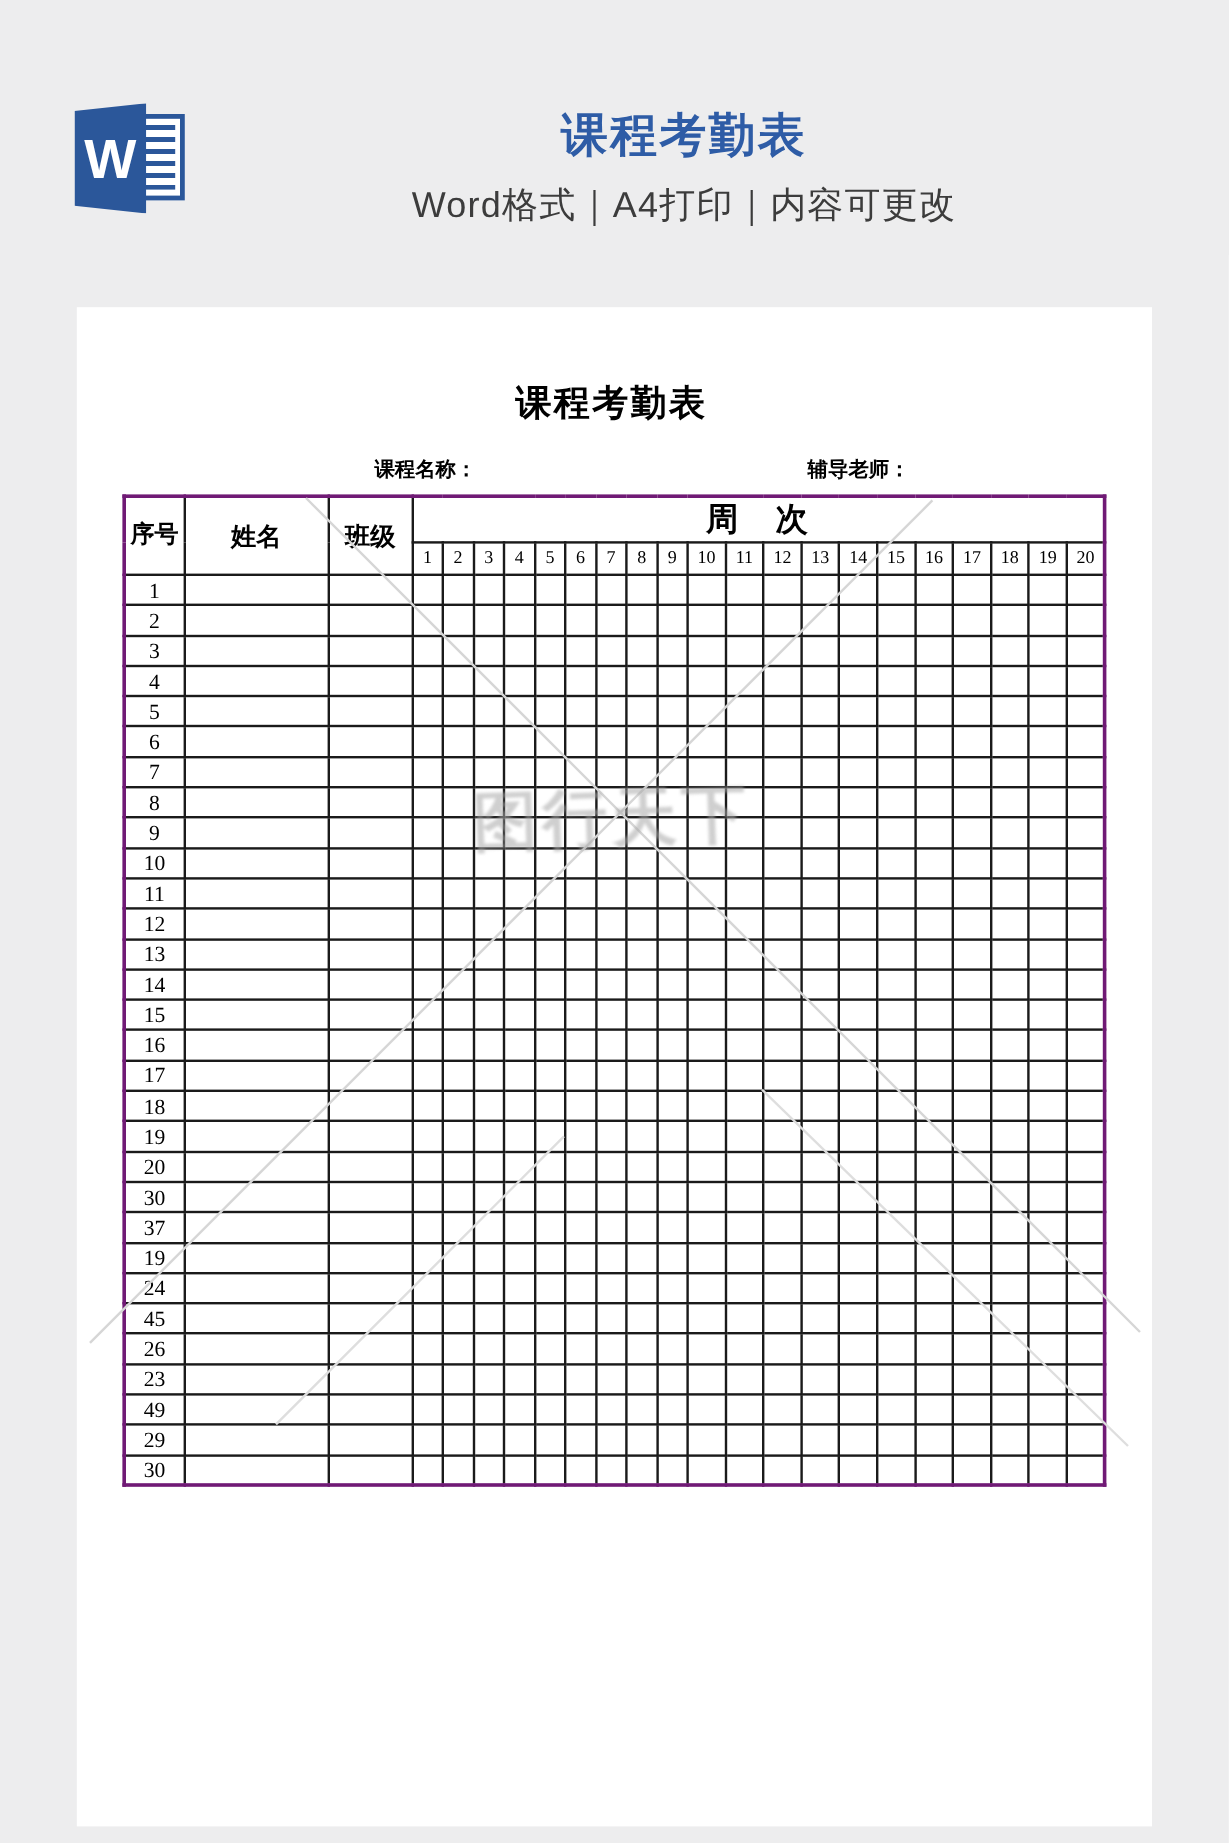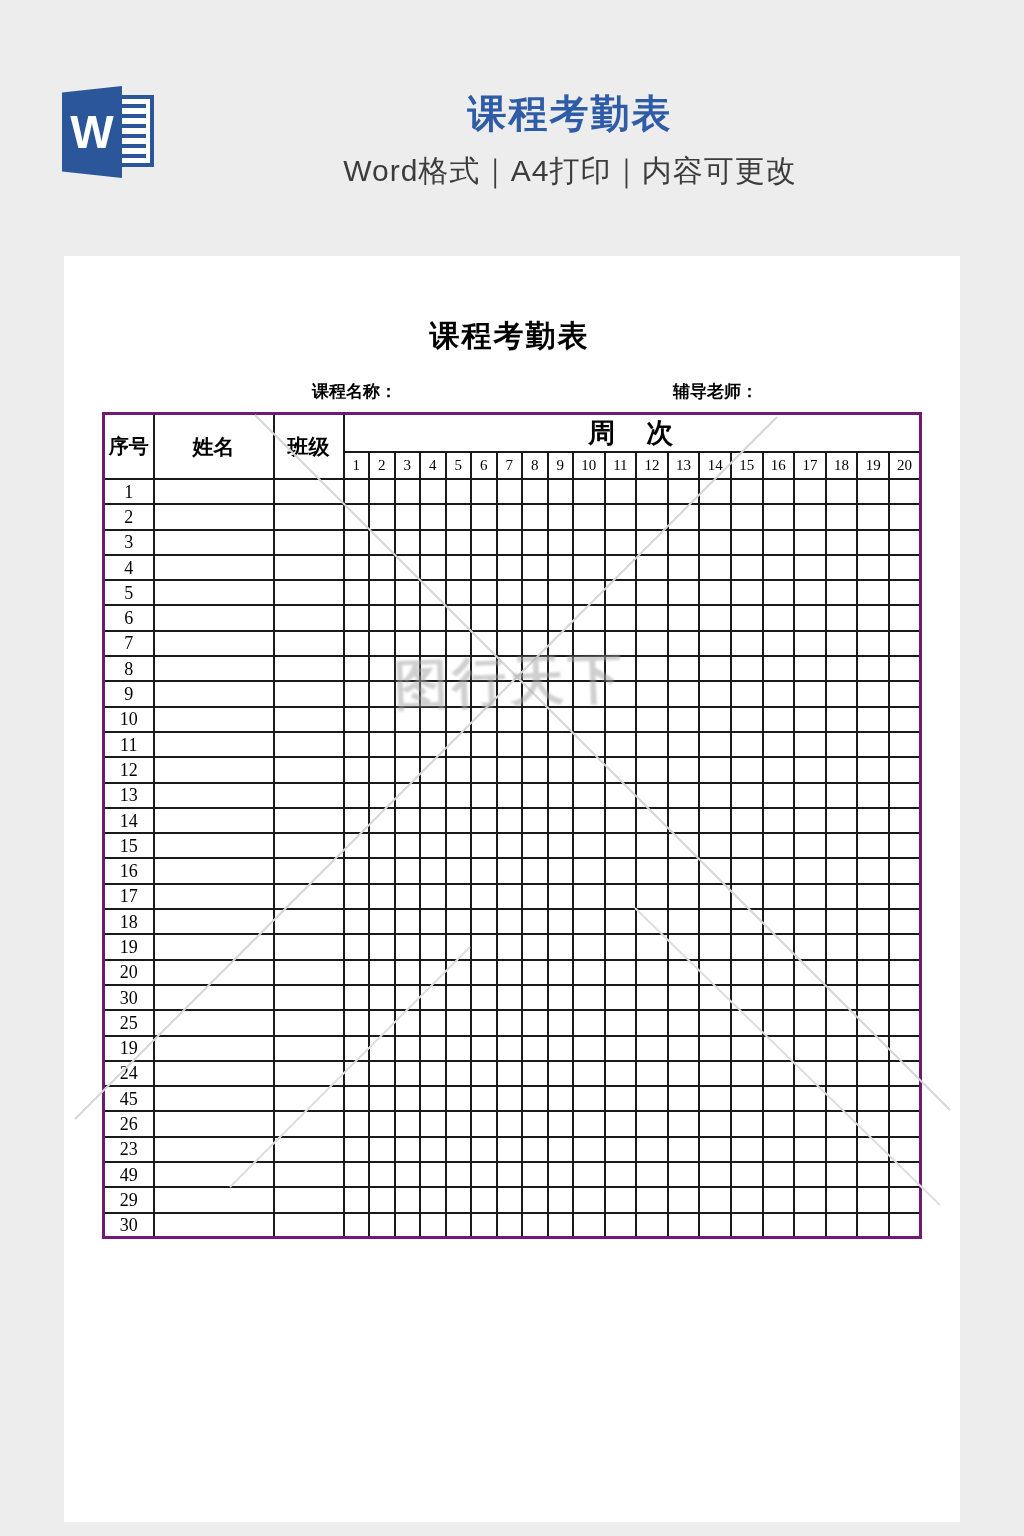--- a/index.html
+++ b/index.html
@@ -698,21 +698,21 @@
           <td></td>
           <td></td>
           <td></td>
           <td></td>
           <td></td>
           <td></td>
           <td></td>
           <td></td>
         </tr>
         <tr>
-          <td class="c-rownum">25</td>
+          <td class="c-rownum">37</td>
           <td></td>
           <td></td>
           <td></td>
           <td></td>
           <td></td>
           <td></td>
           <td></td>
           <td></td>
           <td></td>
           <td></td>

